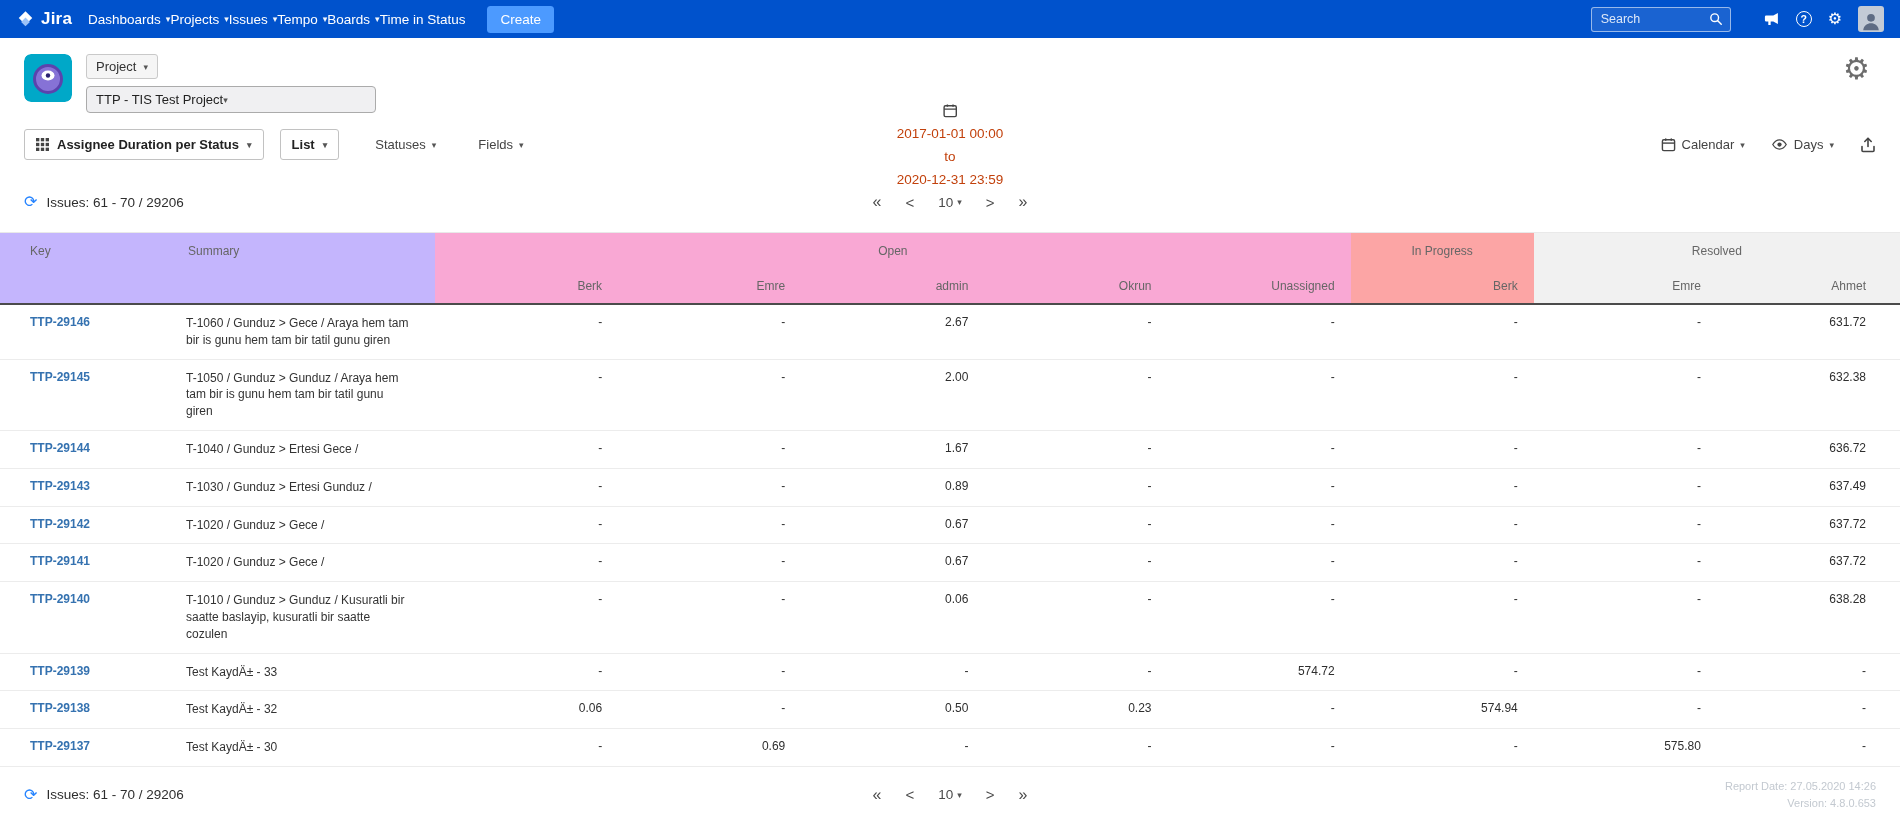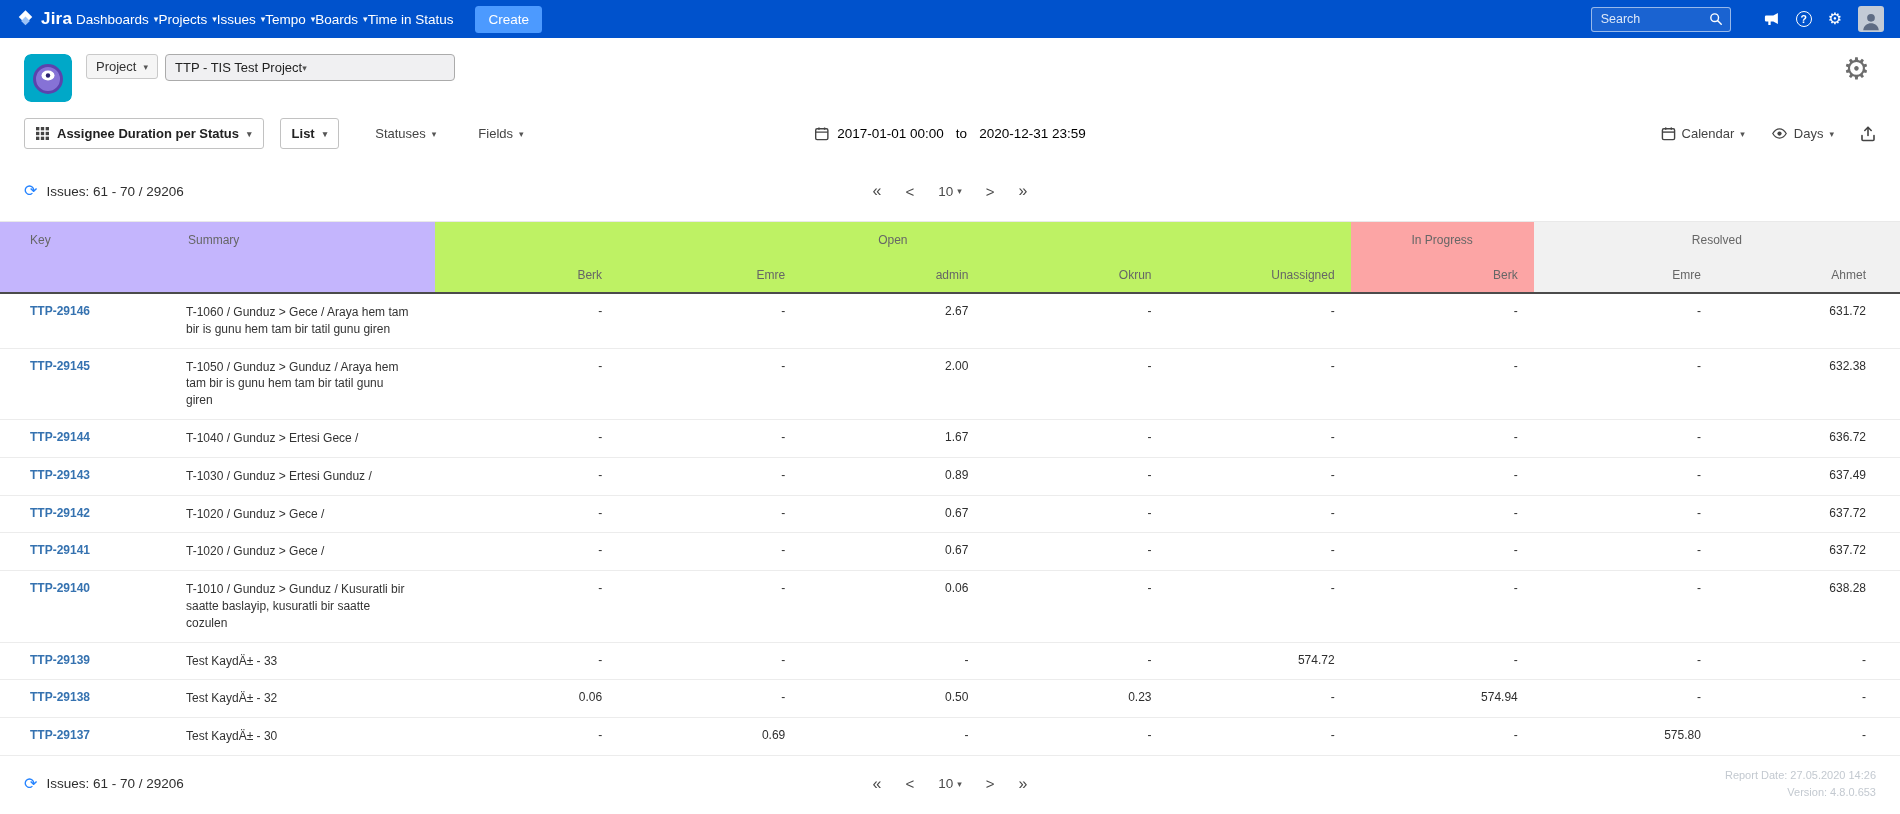--- a/index.html
+++ b/index.html
@@ -11,21 +11,21 @@
     font-size:13px;
   }
 
   
   .topnav {
     height:38px; background:var(--nav-bg,#0052cc);
     display:flex; align-items:center; justify-content:space-between;
     padding:0 16px;
   }
   .nav-left, .nav-right { display:flex; align-items:center; }
-  .brand { display:flex; gap:6px; text-decoration:none; margin-right:4px; }
+  .brand { display:flex; align-items:center; gap:6px; text-decoration:none; margin-right:16px; }
   .brand-text { color:#fff; font-size:17px; font-weight:bold; letter-spacing:.2px; }
   .nav-menu { display:flex; align-items:center; }
   .nav-item { color:#fff; font-size:13.5px; font-weight:500; text-decoration:none; display:flex; align-items:center; gap:5px; white-space:nowrap; }
   .nav-item .caret { font-size:9px; opacity:.95; }
   .create-btn {
     margin-left:22px; background:var(--create-bg,#4c9aff); color:#fff;
     border:none; border-radius:3.5px; padding:6px 13px;
     font-family:inherit; font-size:13.5px; font-weight:500; cursor:pointer;
   }
   .search-box {
@@ -46,21 +46,21 @@
   }
   .nav-avatar {
     width:26px; height:26px; border-radius:3px; background:#c3cbd6;
     margin-left:16px; display:flex; align-items:flex-end; justify-content:center; overflow:hidden; cursor:pointer;
   }
 
   
   .header-area { padding:16px 24px 0 24px; }
   .project-row { display:flex; align-items:flex-start; gap:14px; }
   .project-avatar { width:48px; height:48px; border-radius:7px; overflow:hidden; flex:0 0 auto; }
-  .project-stack { display:flex; gap:7px; }
+  .project-stack { display:flex; flex-direction:column; gap:7px; }
   .scope-btn {
     align-self:flex-start; display:inline-flex; align-items:center; gap:7px;
     background:#f5f5f5; border:1px solid #c9c9c9; border-radius:3px;
     padding:4px 9px; font-family:inherit; font-size:13px; color:#333; cursor:pointer;
   }
   .project-select {
     width:290px; display:flex; align-items:center; justify-content:flex-start;
     background:#f0f0f2; border:1px solid #ababab; border-radius:4px;
     padding:5px 9px; font-size:13px; color:#222; cursor:pointer;
   }
@@ -72,21 +72,21 @@
     background:#fff; border:1px solid #c2c2c2; border-radius:3px;
     padding:7px 11px; font-family:inherit; font-size:13px; font-weight:bold; color:#222; cursor:pointer;justify-content:flex-end;
   }
   .list-btn { margin-left:16px; }
   .text-dd { display:inline-flex; align-items:center; gap:6px; font-size:13px; color:#444; cursor:pointer; }
   .dd-statuses { margin-left:36px; }
   .dd-fields { margin-left:42px; }
   .caret { font-size:9px; color:#555; }
   .date-range {
     position:absolute; left:50%; transform:translateX(-50%);
-    display:flex; align-items:center; gap:8px; font-size:13.5px; color:#000000; white-space:nowrap;
+    display:flex; align-items:center; gap:8px; font-size:13.5px; color:#c2410c; white-space:nowrap;flex-direction:column;
   }
   .date-sep { margin:0 4px; }
   .right-controls { margin-left:auto; display:flex; align-items:center; gap:26px; }
 
   
   .issues-bar { position:relative; display:flex; align-items:center; padding:0 24px; height:32px; margin-top:26px; }
   .issues-bar.bottom { margin-top:12px; }
   .issues-label { display:flex; align-items:center; gap:9px; font-size:13.5px; color:#2e2e2e; }
   .refresh-icon { color:var(--accent,#2684ff); font-size:16px; line-height:1; cursor:pointer; }
   .pagination {
@@ -95,21 +95,21 @@
   }
   .pg-btn { font-size:15px; color:#4a4a4a; cursor:pointer; text-decoration:none; line-height:1; }
   .pg-double { font-size:16px; }
   .page-size { display:flex; align-items:center; gap:4px; font-size:13.5px; cursor:pointer; }
   .footer-meta { margin-left:auto; text-align:right; color:#c3c9d0; font-size:11px; line-height:1.55; }
 
   
   table.report { width:100%; border-collapse:collapse; table-layout:fixed; margin-top:14px; font-size:12px; }
   th { font-weight:normal; color:#666; }
   .group-th { text-align:center; padding:11px 0; font-size:12px; border-top:1px solid #e9e9e9; }
-  .g0 { background:#bef264; } .g1 { background:#fca5a5; } .g2 { background:#f1f1f1; }
+  .g0 { background:#f9a8d4; } .g1 { background:#fca5a5; } .g2 { background:#f1f1f1; }
   .name-th { text-align:right; padding:10px 16px 10px 6px; font-size:12px; }
   .name-th.last { padding-right:34px; }
   .corner-th { text-align:left; vertical-align:top; padding:11px 8px; background:#c4b5fd; border-top:1px solid #e9e9e9; }
   .key-th { padding-left:30px; }
   thead .names-row th, thead .corner-th { border-bottom:2px solid #4b4b4b; }
   tbody td { border-bottom:1px solid #ececec; padding:10px 16px 10px 6px; vertical-align:top; color:#2e2e2e; }
   td.col-key { padding-left:30px; }
   a.key-link { color:var(--link,#3572b0); font-weight:bold; text-decoration:none; font-size:12px; }
   td.col-summary { line-height:1.4; padding-right:26px; color:#333; }
   td.col-num { text-align:right; font-size:12px; }

